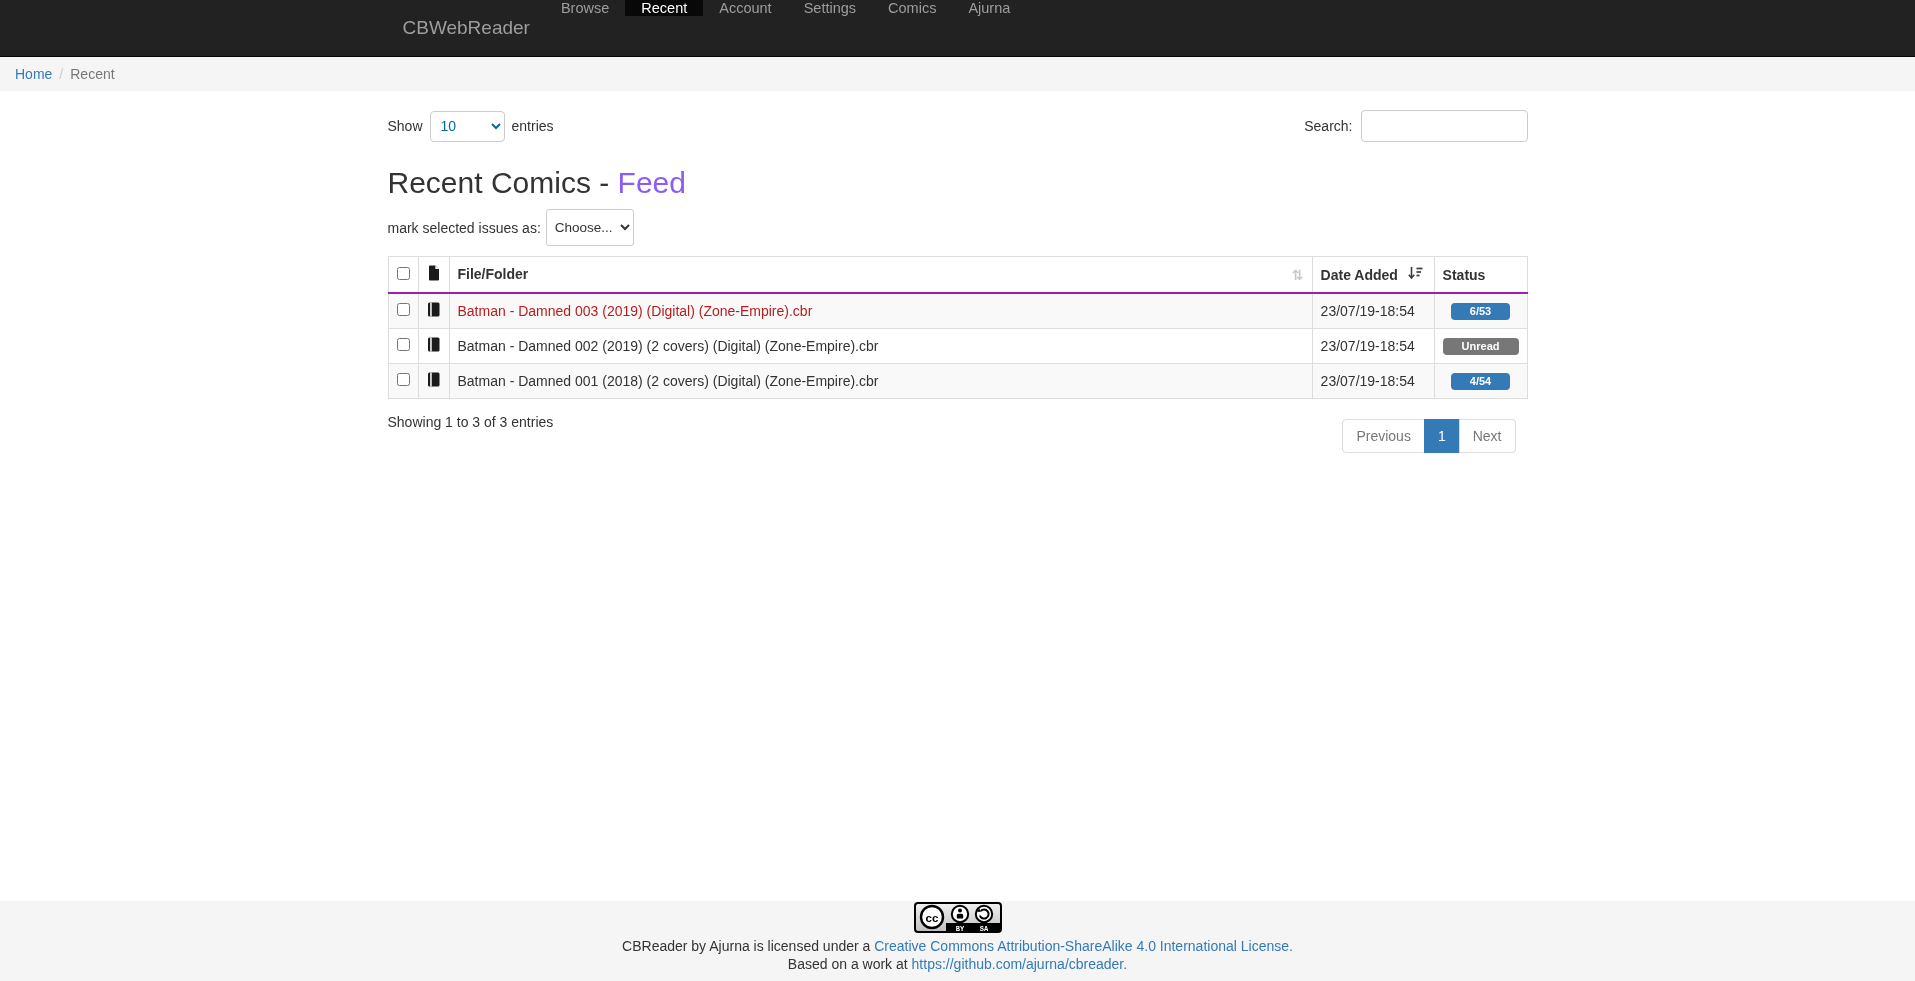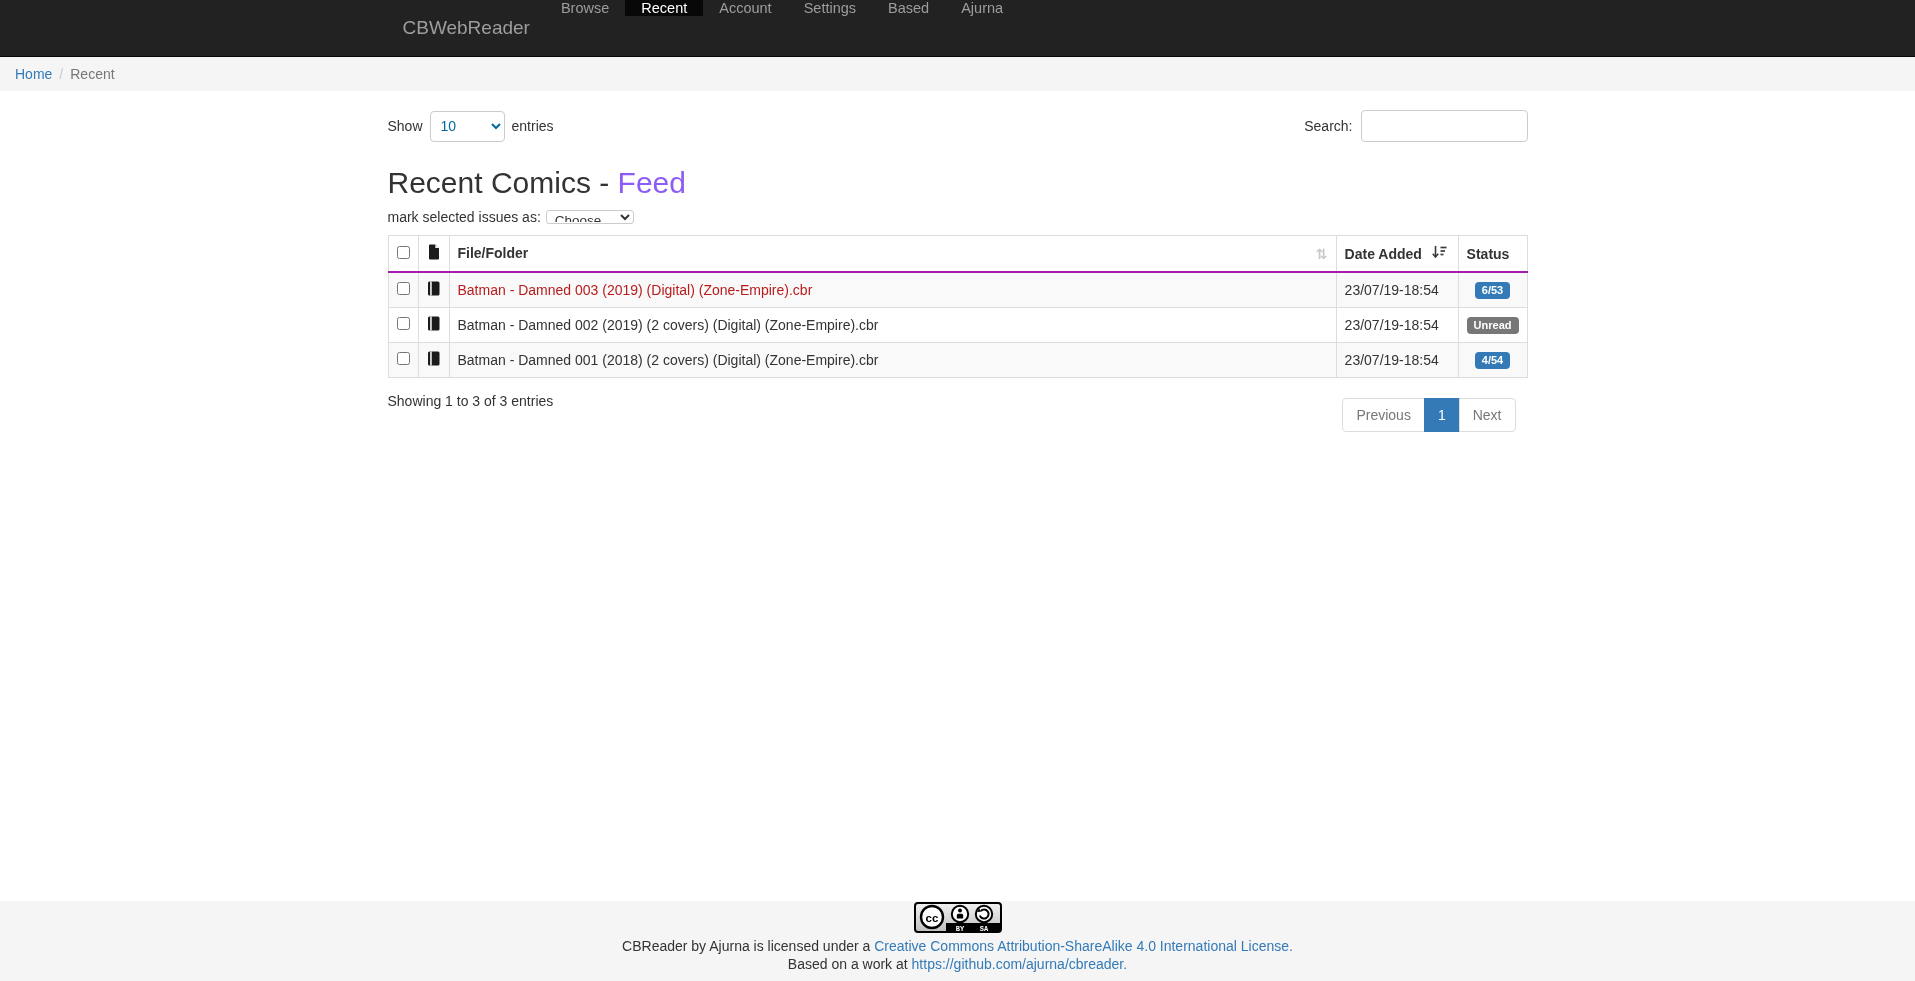--- a/index.html
+++ b/index.html
@@ -51,39 +51,39 @@
   .dt-filter input {
     width:167px; height:32px; border:1px solid #ccc; border-radius:4px;
     padding:6px 10px; font-size:14px; font-family:"Liberation Sans", sans-serif;
   }
 
   h2.page-title { font-size:30px; font-weight:400; margin:24px 0 9px 0; color:#333; }
   h2.page-title a { color:#8b5cf6; }
 
   .mark-row { margin:0 0 10px 0; display:flex; align-items:center; gap:5px; }
   .mark-row select {
-    height:14px; border:1px solid #ccc; border-radius:3px; background:#fff;
+    height:37px; border:1px solid #ccc; border-radius:3px; background:#fff;
     font-size:13.5px; color:#333; padding:1px 4px;
     font-family:"Liberation Sans", sans-serif;
   }
 
   
   table.comics { width:100%; border-collapse:collapse; border:1px solid #ddd; }
   .comics th, .comics td { border:1px solid #ddd; padding:8px; vertical-align:middle; }
   .comics thead th { border-bottom:2px solid #a21caf; text-align:left; font-weight:bold; }
   .comics tbody tr:nth-child(odd)  { background:#f9f9f9; }
   .comics tbody tr:nth-child(even) { background:#fff; }
   .col-sel   { width:30px; text-align:center; }
   .col-icon  { width:31px; text-align:center; }
   .col-date  { width:122px; }
   .col-status{ width:67px; text-align:center; }
   .sort-both { float:right; color:#c8c8c8; font-family:"DejaVu Sans", sans-serif; font-size:14px; line-height:18px; }
   .th-flex { display:flex; align-items:center; gap:10px; }
   .badge-label {
-    display:inline-block; padding:3px 7px; border-radius:4px; color:#fff;
+    display:inline-block; padding:3px 19px; border-radius:4px; color:#fff;
     font-size:11px; font-weight:bold; line-height:1;
   }
   .badge-primary { background:#337ab7; }
   .badge-default { background:#777777; }
   input[type="checkbox"] { width:13px; height:13px; margin:0; }
 
   
   .table-footer { display:flex; justify-content:space-between; align-items:flex-start; margin-top:0; }
   .dt-info { padding-top:15px; color:#333; }
   .pagination { display:flex; list-style:none; margin:8px 0 0 0; padding:12px; }
@@ -117,21 +117,21 @@
       <li>
           <a class="active">Recent</a>
         </li>
       <li>
           <a>Account</a>
         </li>
       <li>
           <a>Settings</a>
         </li>
       <li>
-          <a>Based</a>
+          <a>Comics</a>
         </li>
       <li>
           <a>Ajurna</a>
         </li>
     </ul>
   </div>
 </nav>
 
 <ol class="breadcrumb">
   <a>Home</a><span class="sep">/</span><span class="active-crumb">Recent</span>

